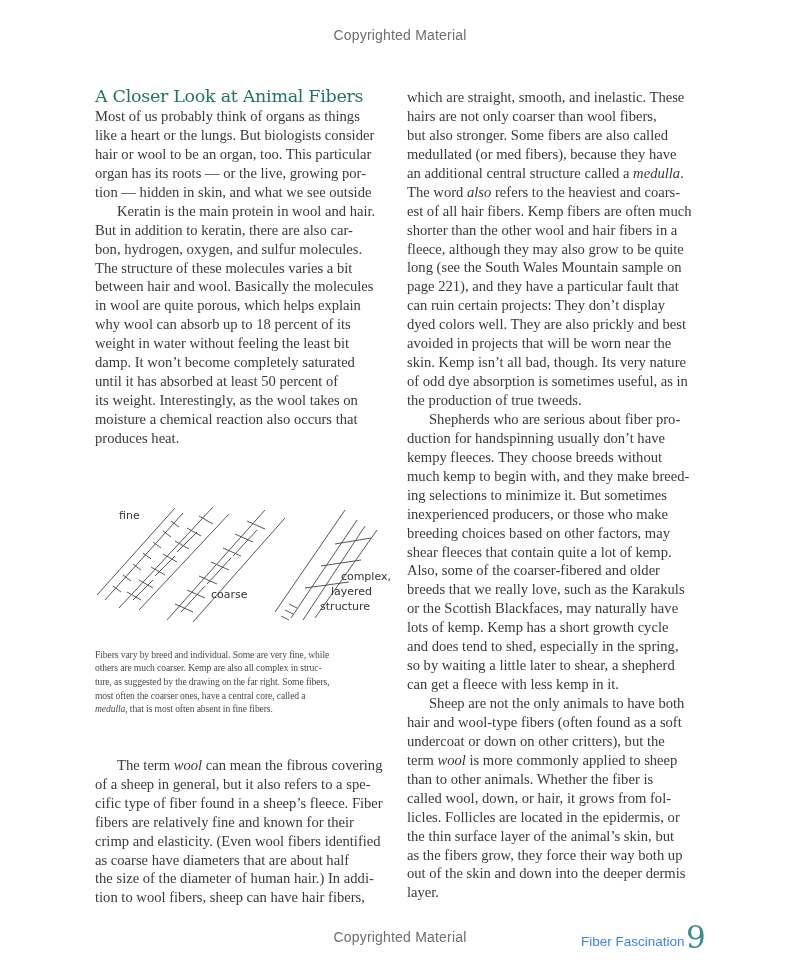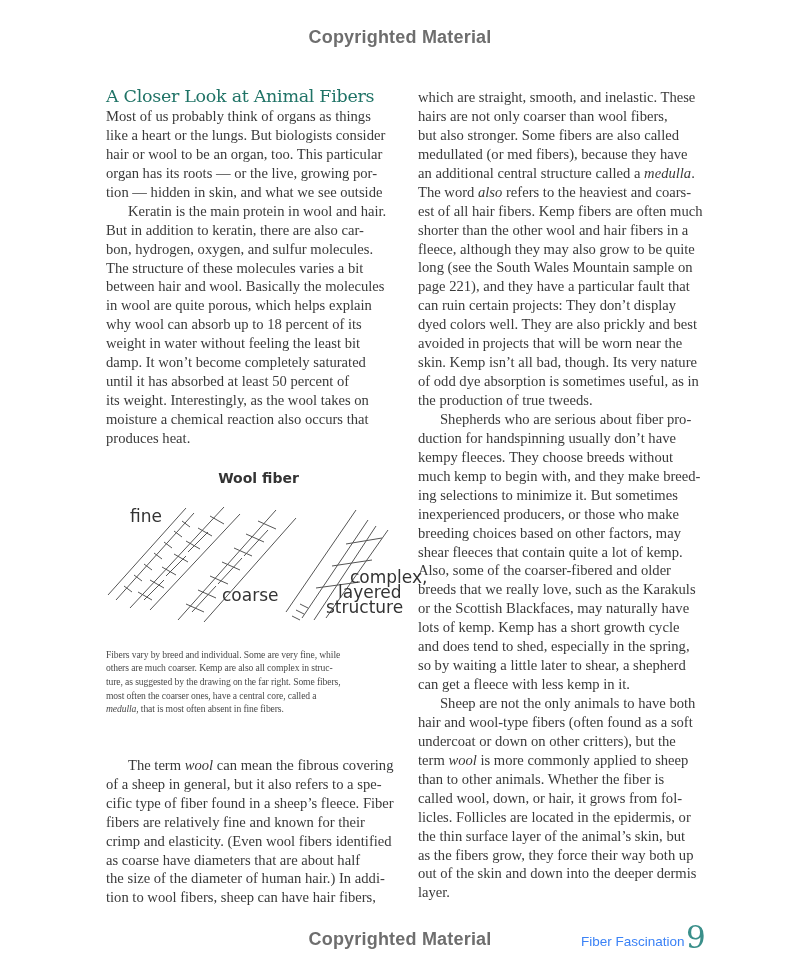--- a/index.html
+++ b/index.html
@@ -1,27 +1,27 @@
 <!DOCTYPE html>
 <html><head>
   <meta charset="utf-8">
   <style>
     * { box-sizing: border-box; margin: 0; padding: 0; }
     html, body { width: 800px; height: 971px; background: #ffffff; overflow: hidden; }
     body { position: relative; font-family: "DejaVu Serif", serif; color: #3a3a3a; }
 
     .watermark {
       position: absolute; left: 0; width: 800px; text-align: center;
-      font-family: "Liberation Sans", sans-serif; font-weight: bold;
-      font-size: 18px; color: #6e6e6e; letter-spacing: 0.2px;
+      font-family: "Liberation Sans", sans-serif; font-weight: normal;
+      font-size: 14px; color: #6e6e6e; letter-spacing: 0.2px;
     }
     .watermark.top { top: 27px; }
     .watermark.bottom { top: 929px; }
 
-    .col { position: absolute; top: 86px; width: 300px; margin-left: 11px; }
+    .col { position: absolute; top: 86px; width: 300px; }
     .col.left { left: 95px; }
     .col.right { left: 407px; }
 
     .heading {
       font-family: "DejaVu Serif", serif; font-size: 17.5px; font-weight: normal;
       color: #1f7366; line-height: 21px; height: 21px; white-space: nowrap;
       letter-spacing: -0.3px;
     }
 
     .line {
@@ -30,21 +30,21 @@
     }
     .line.indent { padding-left: 22px; }
     .line i, .cap i { font-style: italic; }
 
     .figure { position: relative; width: 305px; height: 160px; margin-top: 22px; }
     .figure-title {
       position: absolute; left: 0; width: 305px; top: 0; text-align: center;
       font-family: "DejaVu Sans", sans-serif; font-weight: bold; font-size: 14px; color: #333;
     }
     .fig-label {
-      position: absolute; font-family: "DejaVu Sans", sans-serif; font-size: 17px; color: #333;
+      position: absolute; font-family: "DejaVu Sans", sans-serif; font-size: 11px; color: #333;
       line-height: 14px; text-align: right;
     }
     .figure svg { position: absolute; left: 0; top: 0; }
 
     .caption { margin-top: 18px; }
     .cap {
       font-family: Liberation Serif, serif; font-size: 9.6px; line-height: 13.6px;
       height: 13.6px; white-space: nowrap; color: #4a4a4a; letter-spacing: -0.1px;
     }
 
@@ -110,21 +110,20 @@
         <path d="M86 142 l24-26 M112 114 l24-26 M138 86 l24-26"></path>
 
         <path d="M180 142 L250 40"></path>
         <path d="M196 148 L262 50"></path>
         <path d="M208 150 L270 56"></path>
         <path d="M220 148 L282 60"></path>
         <path d="M210 118 l44 -6 M226 96 l40 -6 M240 74 l36 -6"></path>
         <path d="M186 146 l8 4 M190 140 l8 4 M194 134 l8 4"></path>
       </g>
     </svg>
-    <div class="figure-title">Wool fiber</div>
     <div class="fig-label" style="left:24px; top:39px;">fine</div>
     <div class="fig-label" style="left:116px; top:118px;">coarse</div>
     <div class="fig-label" style="left:244px; top:100px; width:52px;">complex,</div>
     <div class="fig-label" style="left:232px; top:115px; width:45px;">layered</div>
     <div class="fig-label" style="left:220px; top:130px; width:55px;">structure</div>
   </div>
 
   <div class="caption">
     <div class="cap">Fibers vary by breed and individual. Some are very fine, while</div>
     <div class="cap">others are much coarser. Kemp are also all complex in struc-</div>

